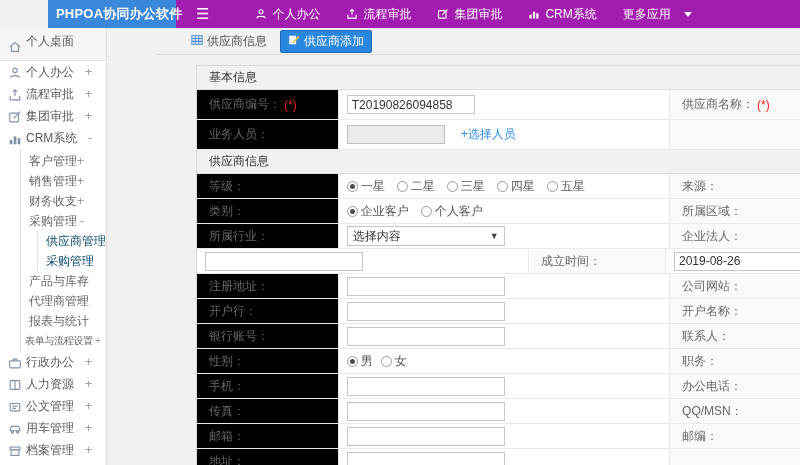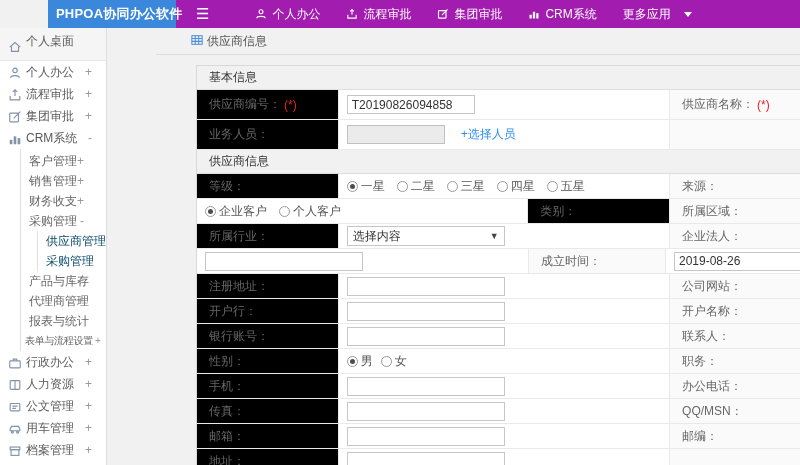--- a/index.html
+++ b/index.html
@@ -237,20 +237,27 @@
 
 <div class="content">
   <div class="tabstrip">
     <div class="tab">
       <span><svg width="12" height="12" viewBox="0 0 14 14" fill="none" stroke="#4a90d9" stroke-width="1.2">
             <rect x="1" y="2" width="12" height="10"></rect>
             <path d="M1 5.3h12M1 8.6h12M5 2v10M9 2v10"></path>
           </svg></span>
       <span>供应商信息</span>
     </div>
+    <div class="tab active">
+      <span><svg width="12" height="12" viewBox="0 0 14 14">
+            <rect x="2" y="2.5" width="7" height="9" fill="#eaf3ff" stroke="#fff" stroke-width="1"></rect>
+            <path d="M5.5 10.5L12.5 3" stroke="#f6c64a" stroke-width="2"></path>
+          </svg></span>
+      <span>供应商添加</span>
+    </div>
   </div>
 
   <div class="panel">
 
     <div class="sec-title">基本信息</div>
 
     <div class="trow basic">
       <div class="cell lab">
         <span>供应商编号：</span>
         <span class="req">(*)</span>
@@ -313,35 +320,35 @@
           <span>来源：</span>
         </div>
       <div class="cell fld2">
         <div class="select">
             <span>选择内容</span>
           </div>
       </div>
     </div>
 
     <div class="trow info">
+      <div class="cell lab">
+          <span>类别：</span>
+        </div>
       <div class="cell fld">
         <div class="rgroup">
           <span class="radio">
               <span class="rdot checked"></span>
               <span>企业客户</span>
             </span>
           <span class="radio">
               <span class="rdot"></span>
               <span>个人客户</span>
             </span>
         </div>
       </div>
-      <div class="cell lab">
-          <span>类别：</span>
-        </div>
       <div class="cell lab2">
           <span>所属区域：</span>
         </div>
       <div class="cell fld2">
           <input class="txt" value="" style="">
         </div>
     </div>
 
     <div class="trow info">
       <div class="cell lab">

